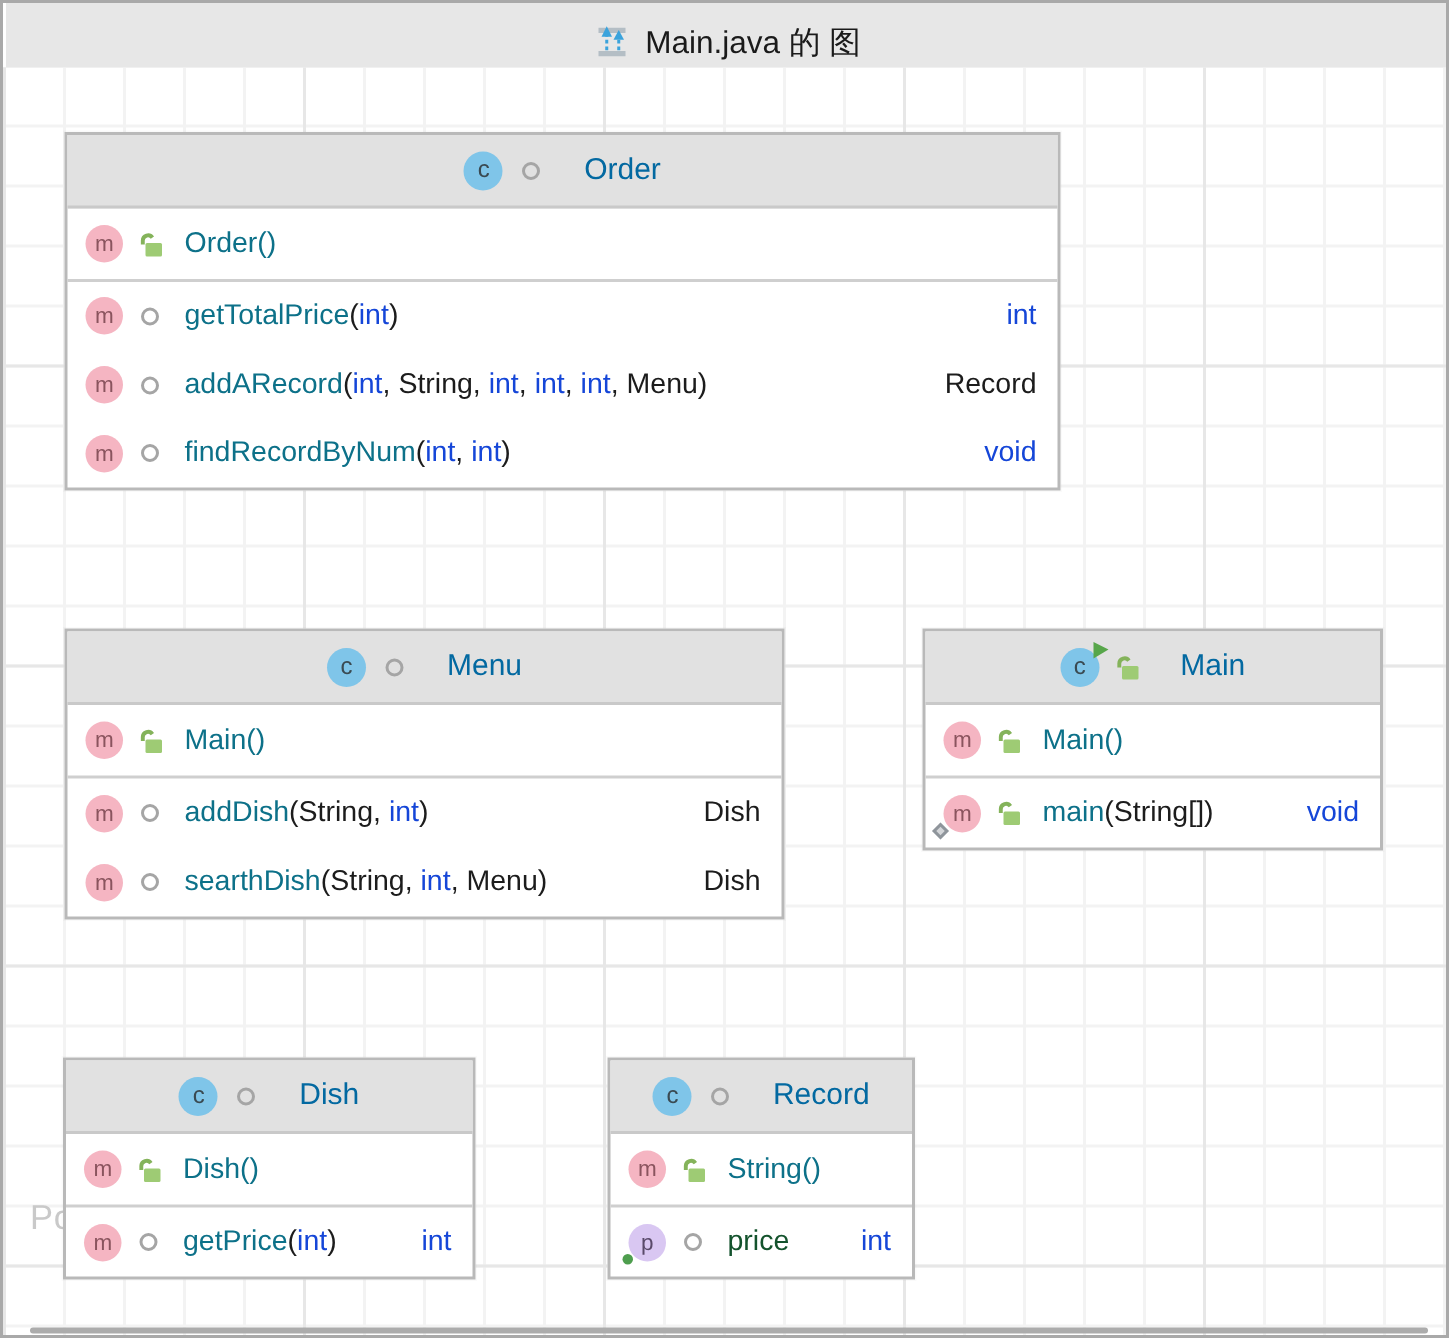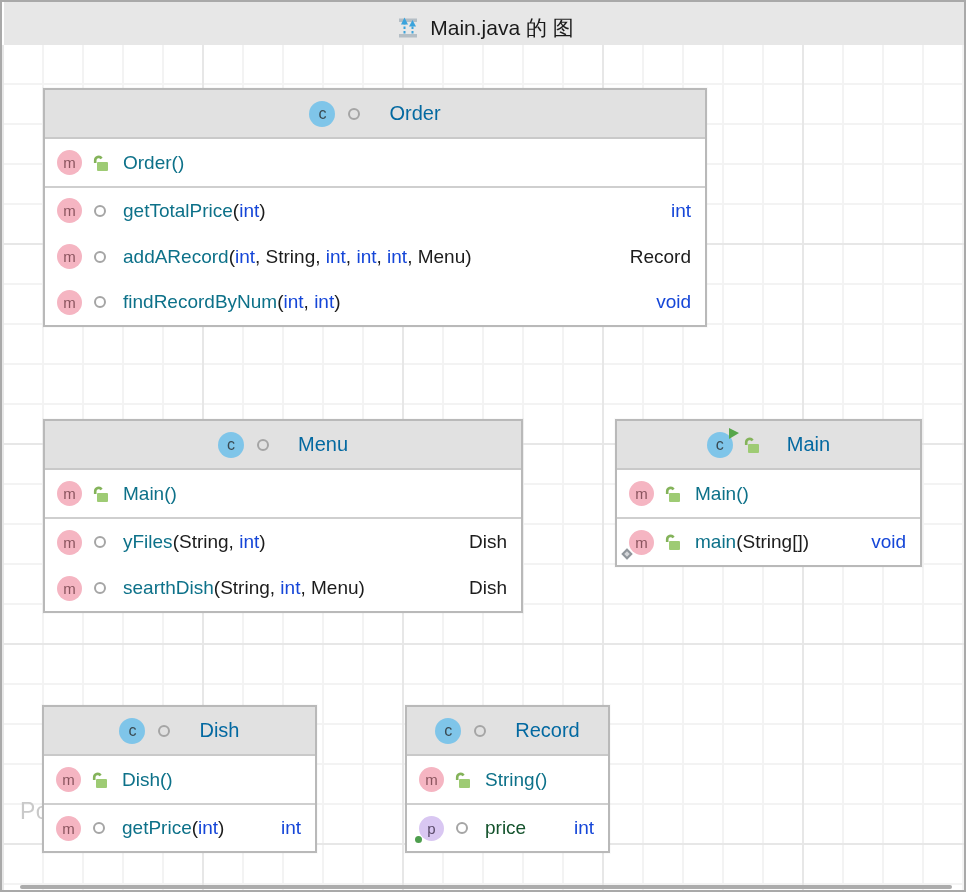--- a/index.html
+++ b/index.html
@@ -164,21 +164,21 @@
       </div>
     </div>
     <div class="sec-methods">
       <div class="uml-row">
         <span class="mi-wrap">
             <span class="mi">m</span>
           </span>
         <span class="vis">
             <span class="ring"></span>
           </span>
-        <span class="sig"><span class="tk tk-name">yFiles</span><span class="tk tk-plain">(String, </span><span class="tk tk-kw">int</span><span class="tk tk-plain">)</span></span>
+        <span class="sig"><span class="tk tk-name">addDish</span><span class="tk tk-plain">(String, </span><span class="tk tk-kw">int</span><span class="tk tk-plain">)</span></span>
         <span class="ret"><span class="tk tk-plain">Dish</span></span>
       </div>
       <div class="uml-row">
         <span class="mi-wrap">
             <span class="mi">m</span>
           </span>
         <span class="vis">
             <span class="ring"></span>
           </span>
         <span class="sig"><span class="tk tk-name">searthDish</span><span class="tk tk-plain">(String, </span><span class="tk tk-kw">int</span><span class="tk tk-plain">, Menu)</span></span>

